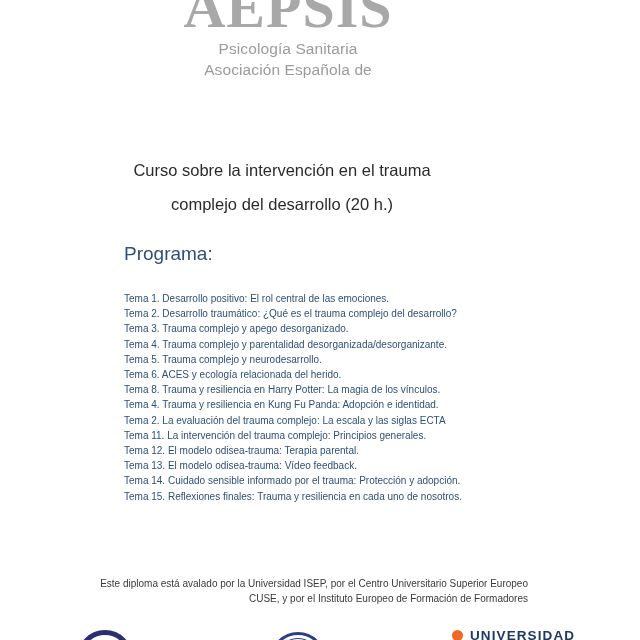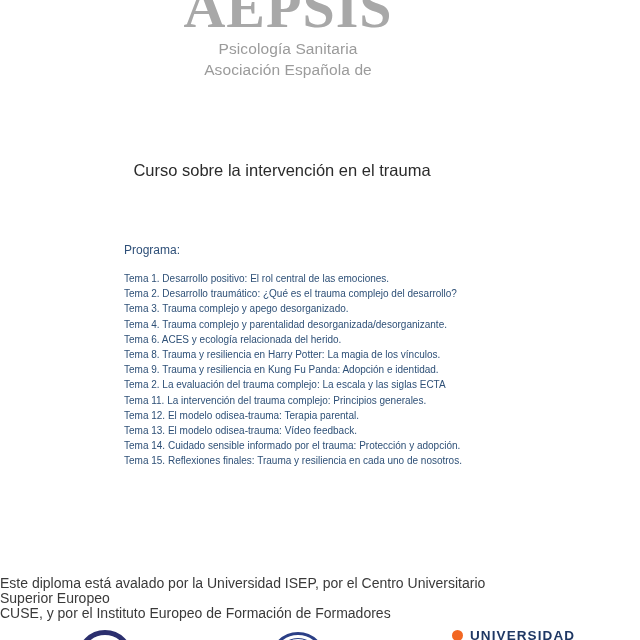--- a/index.html
+++ b/index.html
@@ -58,39 +58,39 @@
   #course-title .title-line { display: block; }
 
   
   #program-section {
     position: absolute;
     top: 243px;
     left: 124px;
     width: 420px;
   }
   #program-heading {
-    font-size: 12px;
+    font-size: 19px;
     color: #2e4f78;
-    margin-bottom: 14px;
+    margin-bottom: 26px;
   }
   .topic-line {
     font-size: 10px;
     color: #2e5077;
     line-height: 15.2px;
     white-space: nowrap;
   }
 
   
   #footer-note {
     position: absolute;
     top: 576px;
     left: 0;
     width: 528px;
-    text-align: left;
-    font-size: 14px;
+    text-align: right;
+    font-size: 10px;
     color: #3a3a3a;
     line-height: 15px;
   }
   #footer-note .note-line { display: block; }
 
   
   #partner-logos {
     position: absolute;
     top: 624px;
     left: 0;
@@ -155,32 +155,34 @@
 <div id="masthead">
   <div id="brand-wordmark">AEPSIS</div>
   <div id="brand-subtitle">
     <span class="sub-line">Psicología Sanitaria</span>
     <span class="sub-line">Asociación Española de</span>
   </div>
 </div>
 
 <div id="course-title">
   <span class="title-line">Curso sobre la intervención en el trauma</span>
+  <span class="title-line">complejo del desarrollo (20 h.)</span>
 </div>
 
 <div id="program-section">
   <div id="program-heading">Programa:</div>
   <div id="topic-list">
     <div class="topic-line">Tema 1. Desarrollo positivo: El rol central de las emociones.</div>
     <div class="topic-line">Tema 2. Desarrollo traumático: ¿Qué es el trauma complejo del desarrollo?</div>
     <div class="topic-line">Tema 3. Trauma complejo y apego desorganizado.</div>
     <div class="topic-line">Tema 4. Trauma complejo y parentalidad desorganizada/desorganizante.</div>
+    <div class="topic-line">Tema 5. Trauma complejo y neurodesarrollo.</div>
     <div class="topic-line">Tema 6. ACES y ecología relacionada del herido.</div>
     <div class="topic-line">Tema 8. Trauma y resiliencia en Harry Potter: La magia de los vínculos.</div>
-    <div class="topic-line">Tema 9. Trauma y resiliencia en Kung Fu Panda: Adopción e identidad.</div>
+    <div class="topic-line">Tema 4. Trauma y resiliencia en Kung Fu Panda: Adopción e identidad.</div>
     <div class="topic-line">Tema 2. La evaluación del trauma complejo: La escala y las siglas ECTA</div>
     <div class="topic-line">Tema 11. La intervención del trauma complejo: Principios generales.</div>
     <div class="topic-line">Tema 12. El modelo odisea-trauma: Terapia parental.</div>
     <div class="topic-line">Tema 13. El modelo odisea-trauma: Vídeo feedback.</div>
     <div class="topic-line">Tema 14. Cuidado sensible informado por el trauma: Protección y adopción.</div>
     <div class="topic-line">Tema 15. Reflexiones finales: Trauma y resiliencia en cada uno de nosotros.</div>
   </div>
 </div>
 
 <div id="footer-note">

